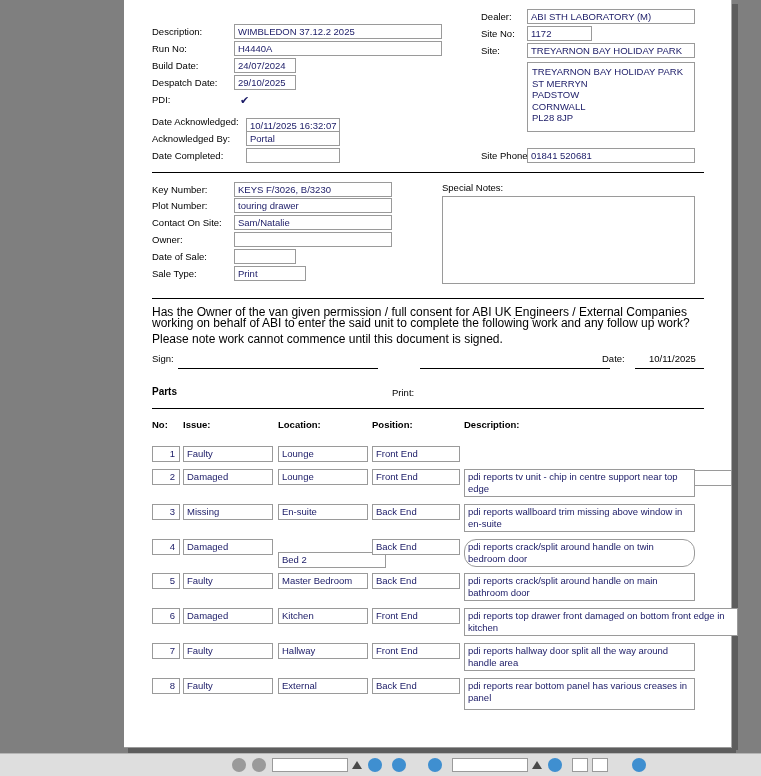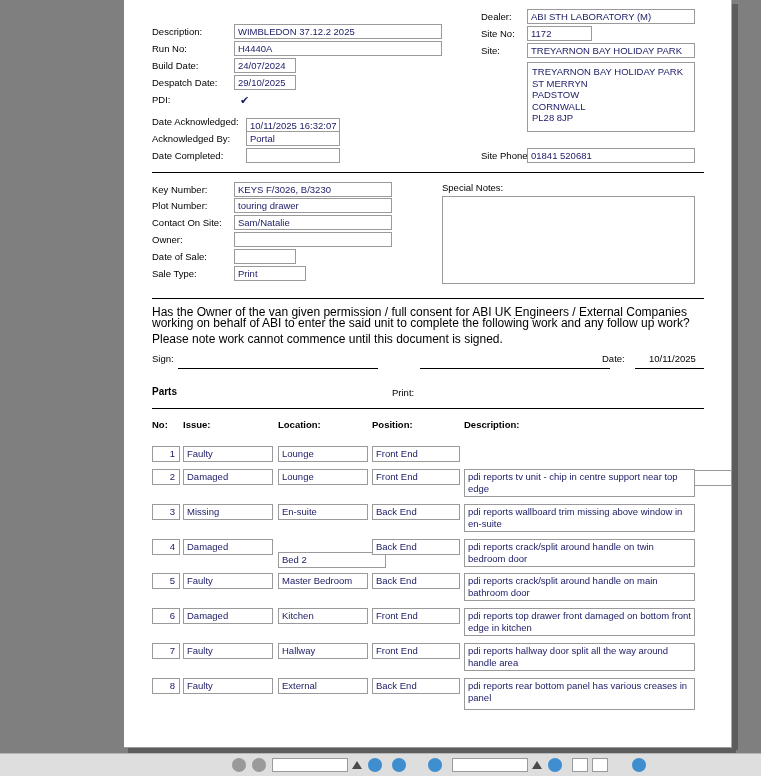--- a/index.html
+++ b/index.html
@@ -294,33 +294,33 @@
       <div class="cell num" style="left:0px; top:490px; width:28px; height:16px;">3</div>
       <div class="cell" style="left:31px; top:490px; width:90px; height:16px;">Missing</div>
       <div class="cell" style="left:126px; top:490px; width:90px; height:16px;">En-suite</div>
       <div class="cell" style="left:220px; top:490px; width:88px; height:16px;">Back End</div>
       <div class="cell" style="left:312px; top:490px; width:231px; height:28px;">pdi reports wallboard trim missing above window in en-suite</div>
 
       <div class="cell num" style="left:0px; top:525px; width:28px; height:16px;">4</div>
       <div class="cell" style="left:31px; top:525px; width:90px; height:16px;">Damaged</div>
       <div class="cell" style="left:126px; top:538px; width:108px; height:16px;">Bed 2</div>
       <div class="cell" style="left:220px; top:525px; width:88px; height:16px;">Back End</div>
-      <div class="cell" style="left:312px; top:525px; width:231px; height:28px;">pdi reports crack/split around handle on twin bedroom door</div>
+      <div class="cell" style="left:312px; top:525px; width:231px; height:28px;border-radius:12px;">pdi reports crack/split around handle on twin bedroom door</div>
 
       <div class="cell num" style="left:0px; top:559px; width:28px; height:16px;">5</div>
       <div class="cell" style="left:31px; top:559px; width:90px; height:16px;">Faulty</div>
       <div class="cell" style="left:126px; top:559px; width:90px; height:16px;">Master Bedroom</div>
       <div class="cell" style="left:220px; top:559px; width:88px; height:16px;">Back End</div>
       <div class="cell" style="left:312px; top:559px; width:231px; height:28px;">pdi reports crack/split around handle on main bathroom door</div>
 
       <div class="cell num" style="left:0px; top:594px; width:28px; height:16px;">6</div>
       <div class="cell" style="left:31px; top:594px; width:90px; height:16px;">Damaged</div>
       <div class="cell" style="left:126px; top:594px; width:90px; height:16px;">Kitchen</div>
       <div class="cell" style="left:220px; top:594px; width:88px; height:16px;">Front End</div>
-      <div class="cell" style="left:312px; top:594px; width:231px; height:28px;">pdi reports top drawer front damaged on bottom front edge in kitchen</div>
+      <div class="cell" style="left:312px; top:594px; width:274px; height:28px;">pdi reports top drawer front damaged on bottom front edge in kitchen</div>
 
       <div class="cell num" style="left:0px; top:629px; width:28px; height:16px;">7</div>
       <div class="cell" style="left:31px; top:629px; width:90px; height:16px;">Faulty</div>
       <div class="cell" style="left:126px; top:629px; width:90px; height:16px;">Hallway</div>
       <div class="cell" style="left:220px; top:629px; width:88px; height:16px;">Front End</div>
       <div class="cell" style="left:312px; top:629px; width:231px; height:28px;">pdi reports hallway door split all the way around handle area</div>
 
       <div class="cell num" style="left:0px; top:664px; width:28px; height:16px;">8</div>
       <div class="cell" style="left:31px; top:664px; width:90px; height:16px;">Faulty</div>
       <div class="cell" style="left:126px; top:664px; width:90px; height:16px;">External</div>

